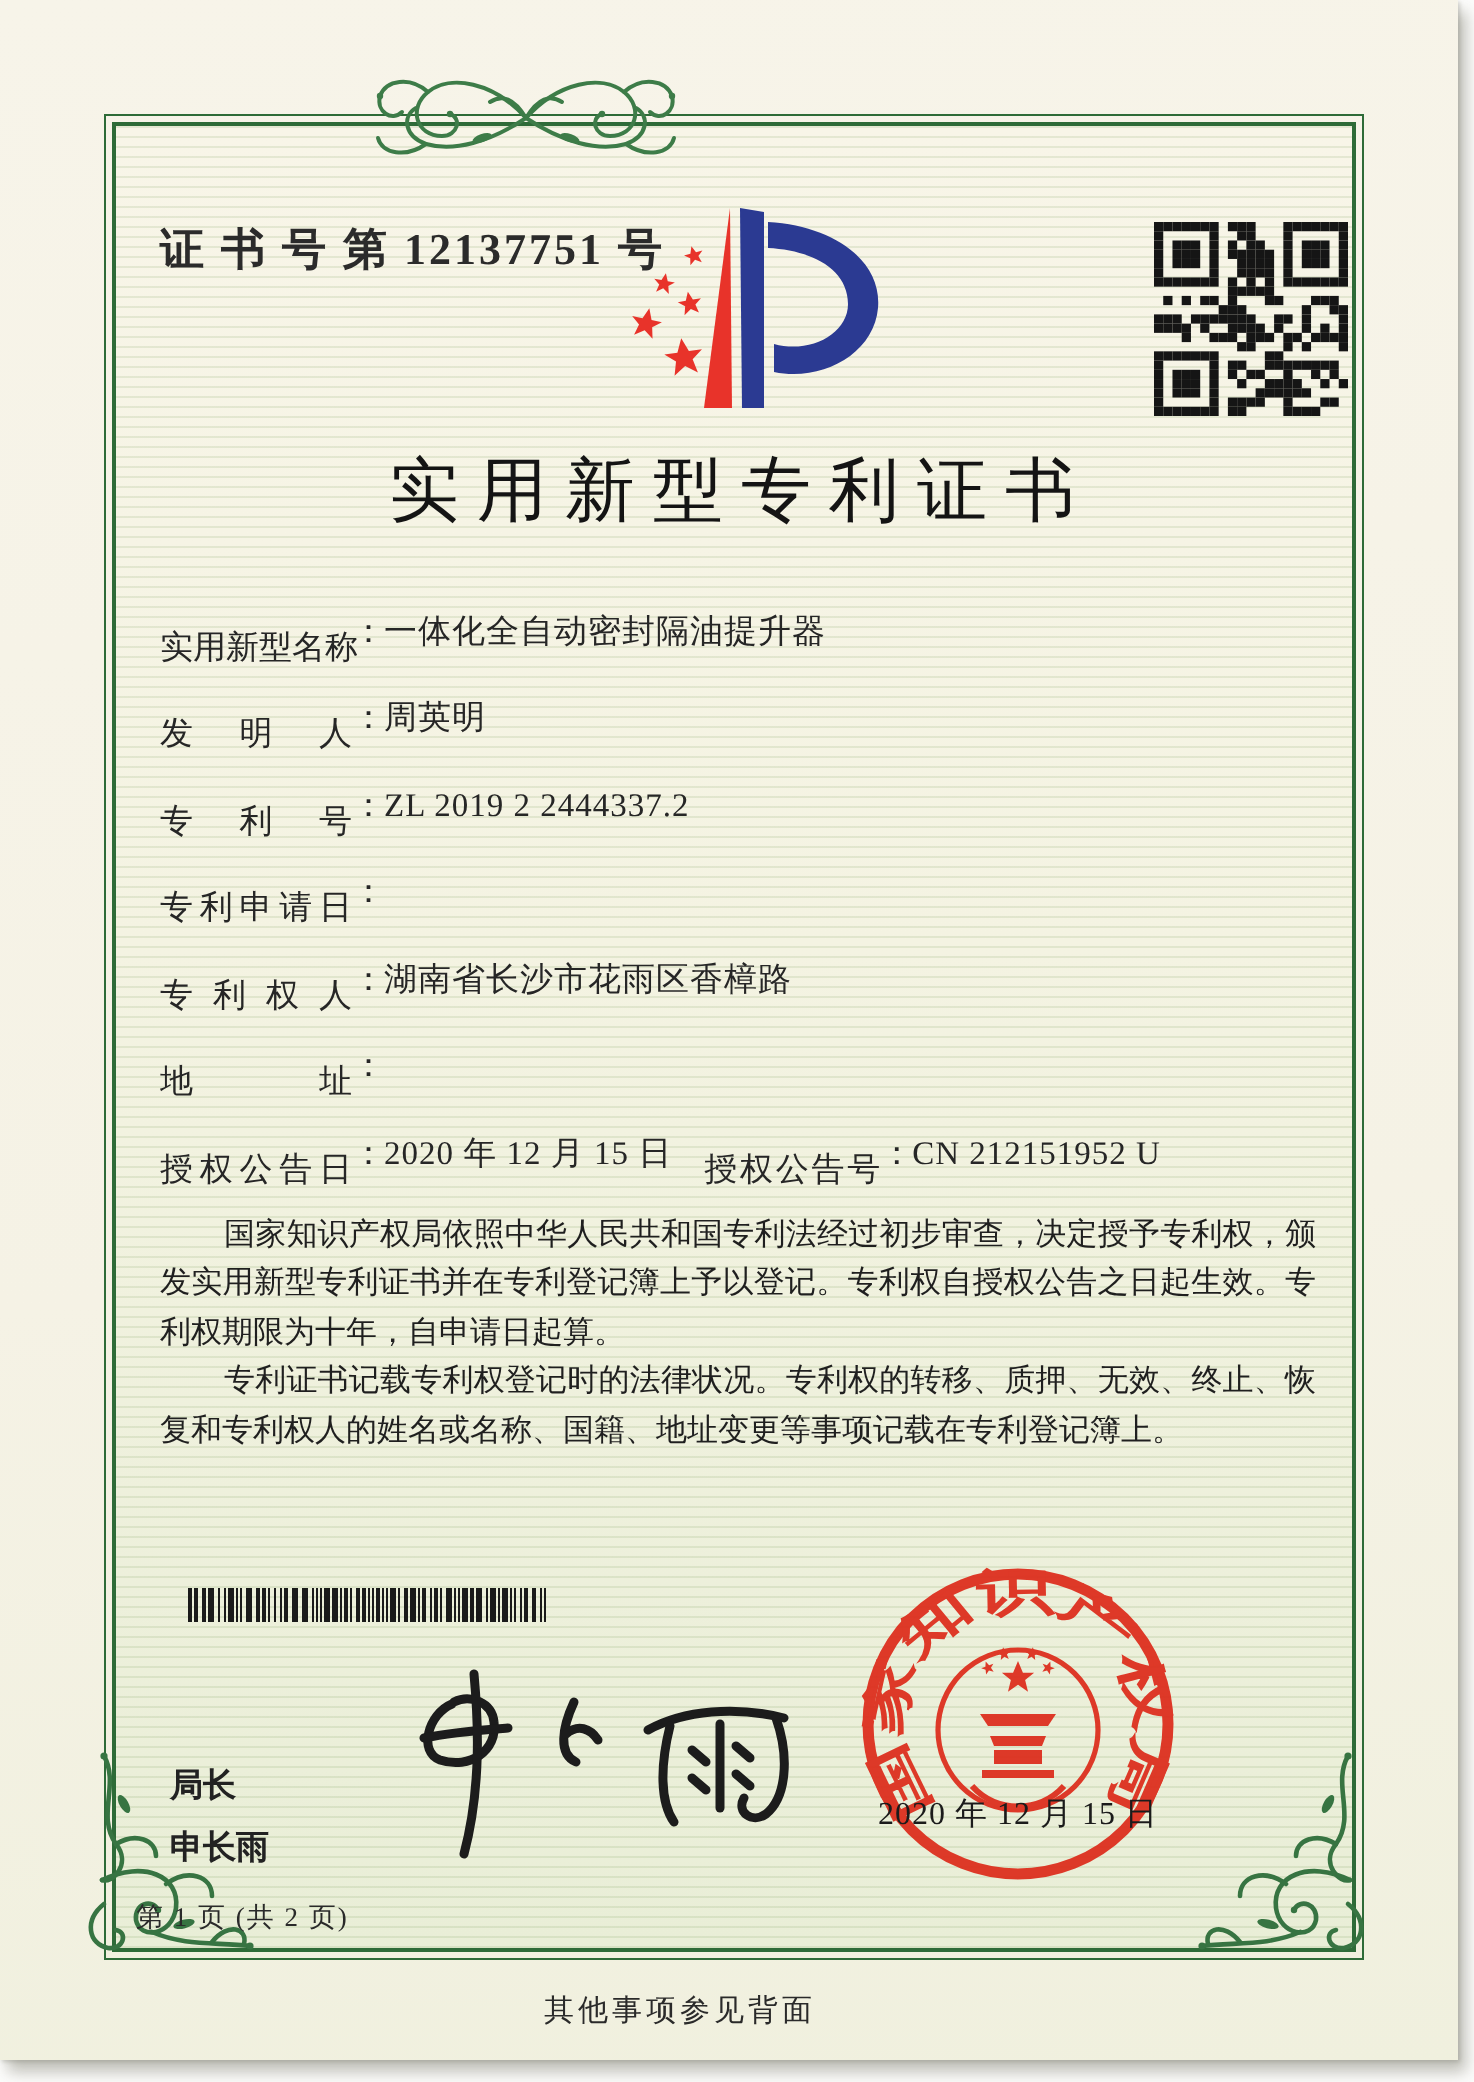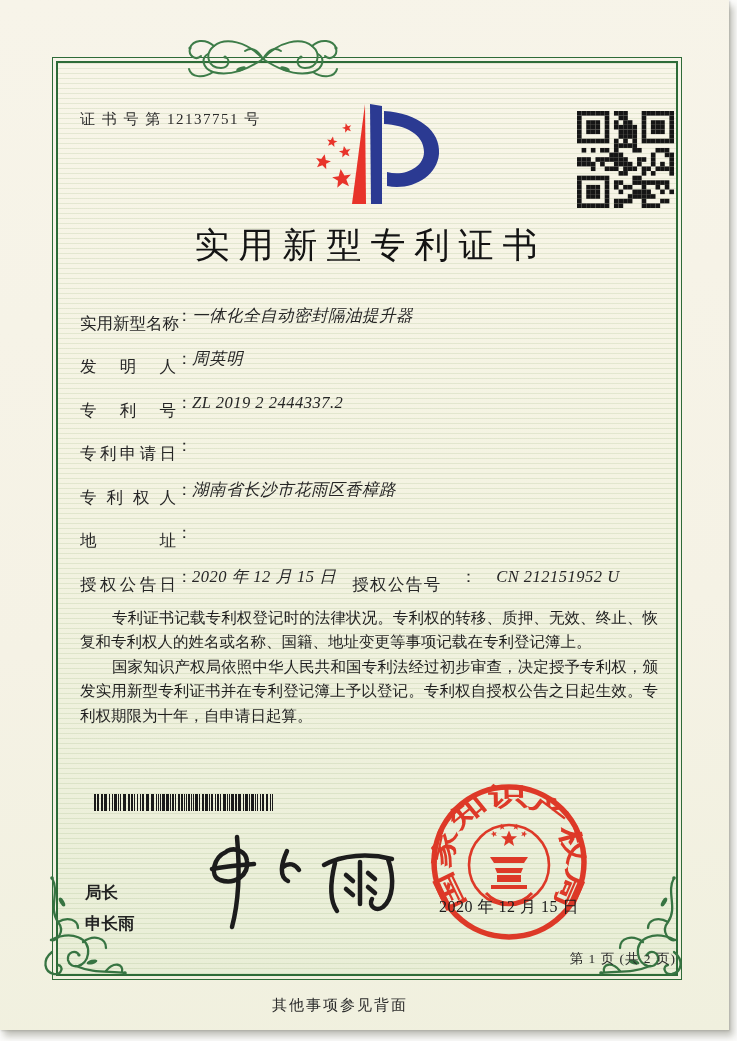--- a/index.html
+++ b/index.html
@@ -22,54 +22,54 @@
   .frame-inner{
     position:absolute;left:3px;top:3px;right:3px;bottom:3px;
     border:2.5px solid var(--frame-green,#2e6b38);
     background:
       repeating-linear-gradient(180deg, rgba(130,165,100,.17) 0 1px, rgba(130,165,100,0) 1px 5px),
       linear-gradient(180deg,#f8f5e8 0%,#f4f3e2 45%,#e9eed7 100%);
   }
   .ornament{position:absolute;pointer-events:none;}
   svg{display:block;}
   .certno{
-    position:absolute;left:80px;top:110px;font-size:15px;letter-spacing:1.5px;color:#2b2b2b;
+    position:absolute;left:80px;top:110px;font-size:22px;letter-spacing:1.5px;color:#2b2b2b;font-weight:bold;
   }
   .logo{position:absolute;left:292px;top:101px;width:150px;height:106px;}
   .qr{position:absolute;left:577px;top:111px;width:97px;height:97px;}
   .title{
     position:absolute;left:52px;top:222px;width:628px;text-align:center;
     font-size:35px;font-weight:normal;letter-spacing:9px;color:#141414;
     text-indent:9px; 
   }
   .fields{position:absolute;left:80px;top:294px;width:580px;}
   .frow{height:43.5px;display:flex;align-items:center;font-size:16.5px;color:#262626;white-space:nowrap;}
   .flabel{
     display:inline-block;width:96px;text-align:justify;text-align-last:justify;margin-top:16px;
   }
   .fcolon{display:inline-block;width:16px;}
-  .fvalue{letter-spacing:.5px;font-style:italic;}
-  .auth-group2{margin-left:16px;display:flex;align-items:center;gap:20px;}
+  .fvalue{letter-spacing:.5px;}
+  .auth-group2{margin-left:16px;display:flex;align-items:center;}
   .auth-group2 .flabel{width:88px;}
   .paras{
     position:absolute;left:80px;top:606px;width:578px;
     font-size:15.5px;line-height:24.4px;text-align:justify;color:#1f1f1f;
   }
   .paras p{margin:0;text-indent:32px;}
   .barcode{position:absolute;left:94px;top:794px;width:181px;height:17px;}
   .signer{position:absolute;left:85px;top:878px;font-family:Liberation Mono, monospace;
     font-size:16.5px;font-weight:600;color:#222;line-height:31px;}
   .signature{position:absolute;left:196px;top:831px;width:215px;height:100px;}
   .seal{position:absolute;left:428px;top:781px;width:162px;height:162px;opacity:.93;}
   .seal-date{
     position:absolute;left:436px;top:897px;width:146px;text-align:center;
     font-size:16px;color:#1b1b1b;letter-spacing:.5px;white-space:nowrap;z-index:5;
   }
   .pageinfo{
-    position:absolute;left:48px;top:950px;width:628px;text-align:right;
+    position:absolute;left:68px;top:950px;width:628px;text-align:left;
     font-size:13.5px;color:#2a2a2a;letter-spacing:1px;
   }
   .backnote{
     position:absolute;left:0;top:996px;width:680px;text-align:center;
     font-size:15px;color:#2a2a2a;letter-spacing:2px;font-family:Liberation Mono, monospace;
   }
 </style>
 </head>
 <body style="--frame-green: #2e6b38;">
 
@@ -439,22 +439,22 @@
         <span class="fvalue">2020 年 12 月 15 日</span>
       <span class="auth-group2">
         <span class="flabel">授权公告号</span>
           <span class="fcolon">：</span>
           <span class="fvalue">CN 212151952 U</span>
       </span>
     </div>
   </div>
 
   <div class="paras">
+    <p>国家知识产权局依照中华人民共和国专利法经过初步审查，决定授予专利权，颁发实用新型专利证书并在专利登记簿上予以登记。专利权自授权公告之日起生效。专利权期限为十年，自申请日起算。</p>
     <p>专利证书记载专利权登记时的法律状况。专利权的转移、质押、无效、终止、恢复和专利权人的姓名或名称、国籍、地址变更等事项记载在专利登记簿上。</p>
-    <p>国家知识产权局依照中华人民共和国专利法经过初步审查，决定授予专利权，颁发实用新型专利证书并在专利登记簿上予以登记。专利权自授权公告之日起生效。专利权期限为十年，自申请日起算。</p>
   </div>
 
   <div class="barcode">
     <svg id="bcSvg" width="181" height="17" viewBox="0 0 181 17">
         <rect x="0" y="0" width="2" height="17" fill="#1a1a1a"></rect>
         <rect x="3" y="0" width="2" height="17" fill="#1a1a1a"></rect>
         <rect x="7" y="0" width="2" height="17" fill="#1a1a1a"></rect>
         <rect x="10" y="0" width="3" height="17" fill="#1a1a1a"></rect>
         <rect x="15" y="0" width="1" height="17" fill="#1a1a1a"></rect>
         <rect x="18" y="0" width="1" height="17" fill="#1a1a1a"></rect>

